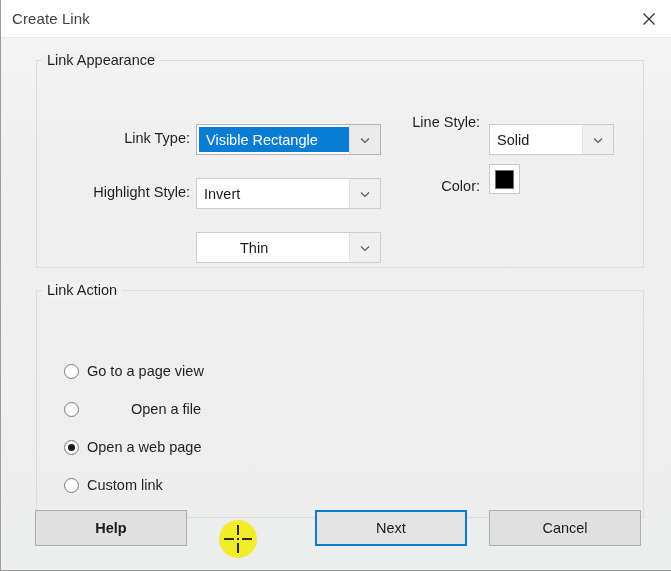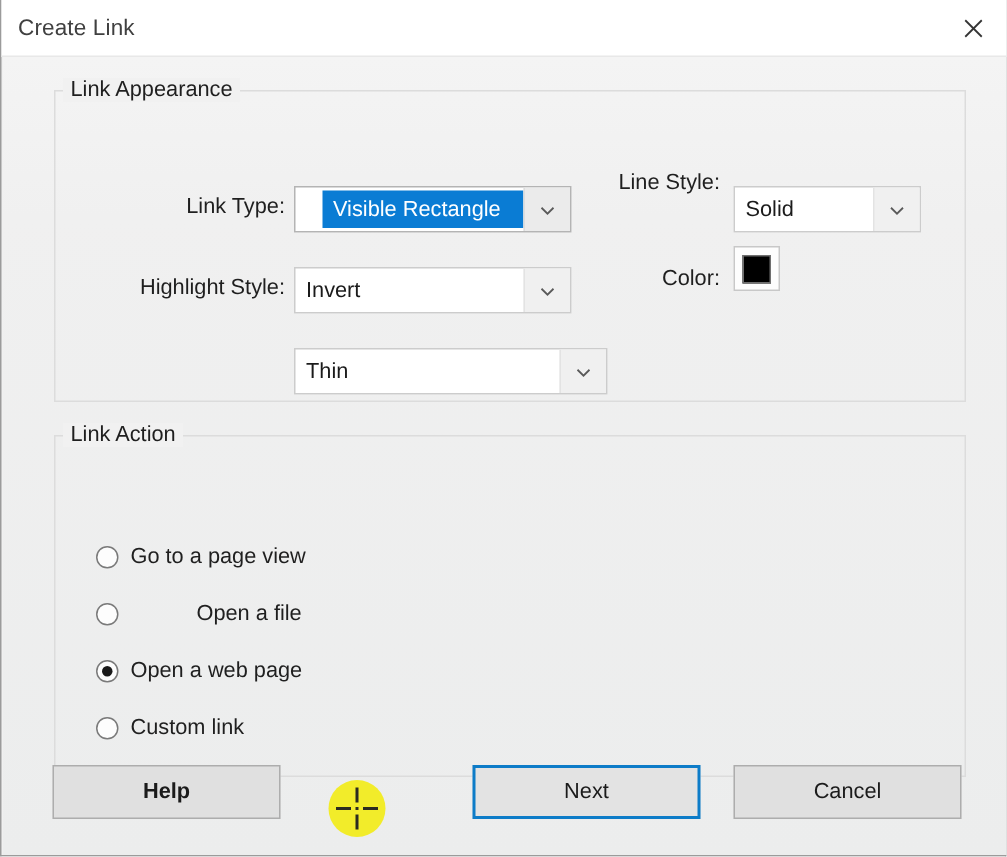--- a/index.html
+++ b/index.html
@@ -117,37 +117,36 @@
   .combo .combo-arrow {
     width: 30px;
     background: #f0f0f0;
     border-left: 1px solid #e3e3e3;
     display: flex;
     align-items: center;
     justify-content: center;
   }
   .combo.focused {
     border-color: #b4b4b4;
-    padding-left: 16px;
   }
   .combo.focused .combo-text {
     background: #0a7cd4;
     color: #ffffff;
     padding-left: 7px;
     margin: 2px 0 2px 2px;
   }
   .combo.focused .combo-arrow {
     background: #ebebeb;
     border-left: 1px solid #dddddd;
   }
 
   
   #row-linktype   { left: 194px; top: 86px;  width: 185px; }
   #row-highlight  { left: 194px; top: 140px; width: 185px; }
-  #row-thickness  { left: 194px; top: 194px; width: 209px; }
+  #row-thickness  { left: 194px; top: 194px; width: 185px; padding-left: 36px; }
   #row-linestyle  { left: 487px; top: 86px;  width: 125px; }
 
   #lbl-linktype   { left: 48px;  top: 92px;  width: 140px; }
   #lbl-highlight  { left: 48px;  top: 146px; width: 140px; }
   #lbl-thickness  { left: 48px;  top: 200px; width: 140px; }
   #lbl-linestyle  { left: 370px; top: 76px;  width: 108px; }
   #lbl-color      { left: 370px; top: 140px; width: 108px; }
 
   
   #color-button {

